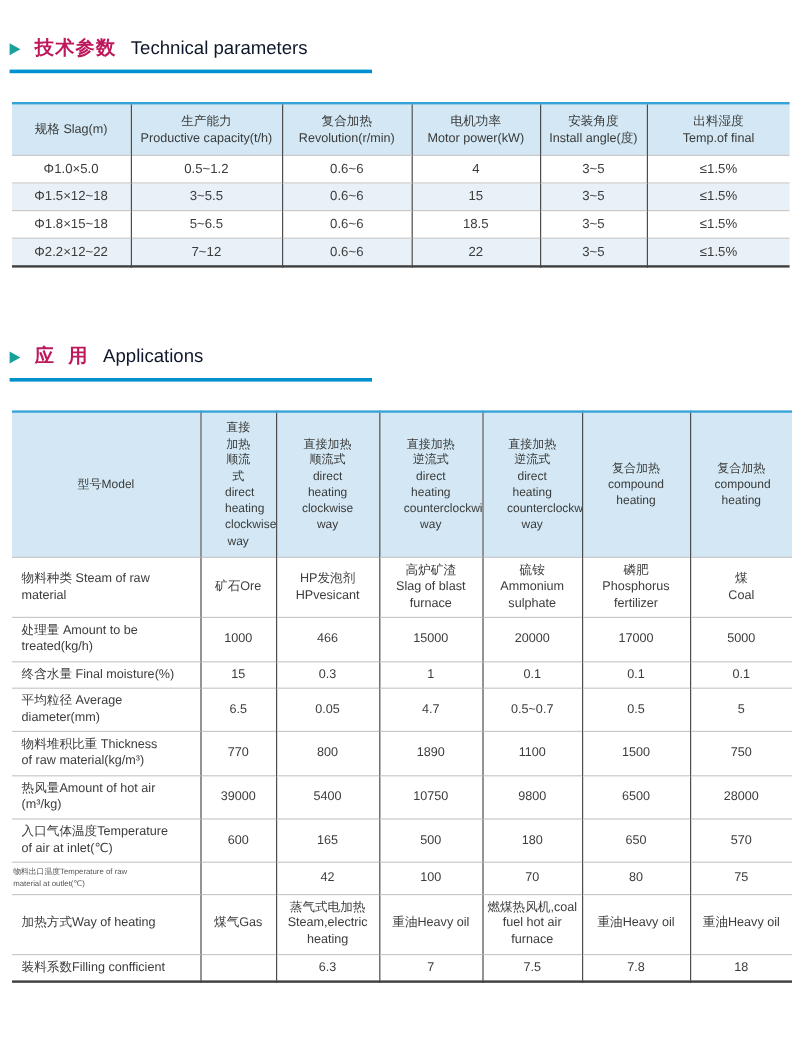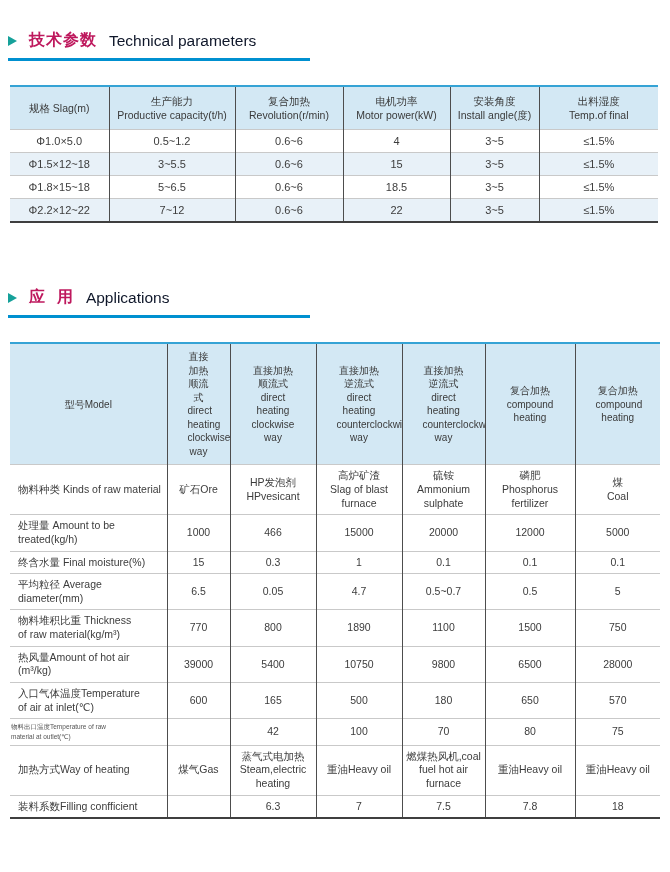--- a/index.html
+++ b/index.html
@@ -143,40 +143,40 @@
         <th>复合加热
 compound
 heating</th>
         <th>复合加热
 compound
 heating</th>
       </tr>
     </thead>
   <tbody>
       <tr>
-        <td>物料种类 Kinds of raw material</td>
+        <td>物料种类 Steam of raw material</td>
         <td>矿石Ore</td>
         <td>HP发泡剂
 HPvesicant</td>
         <td>高炉矿渣
 Slag of blast furnace</td>
         <td>硫铵
 Ammonium sulphate</td>
         <td>磷肥
 Phosphorus fertilizer</td>
         <td>煤
 Coal</td>
       </tr>
       <tr>
         <td>处理量 Amount to be treated(kg/h)</td>
         <td>1000</td>
         <td>466</td>
         <td>15000</td>
         <td>20000</td>
-        <td>12000</td>
+        <td>17000</td>
         <td>5000</td>
       </tr>
       <tr>
         <td>终含水量 Final moisture(%)</td>
         <td>15</td>
         <td>0.3</td>
         <td>1</td>
         <td>0.1</td>
         <td>0.1</td>
         <td>0.1</td>

